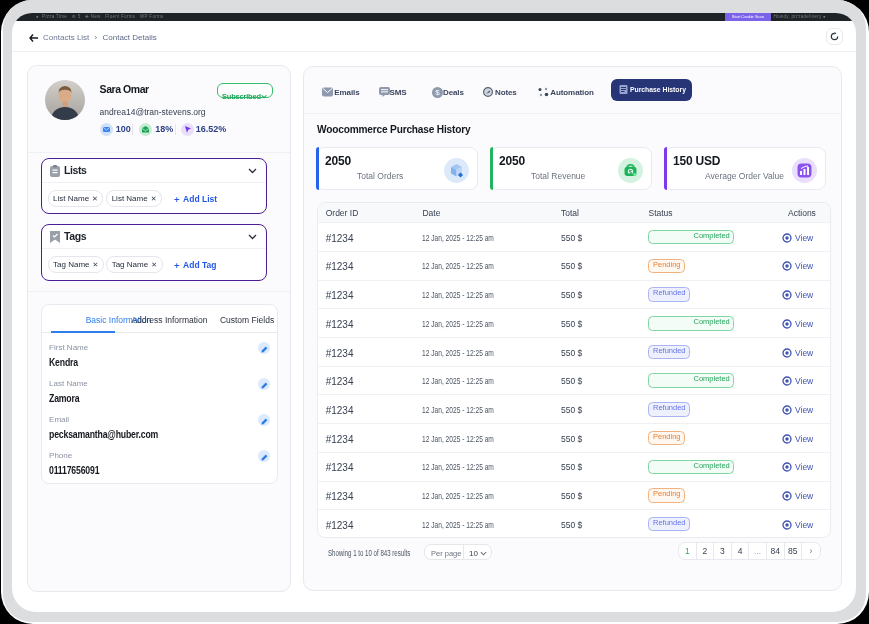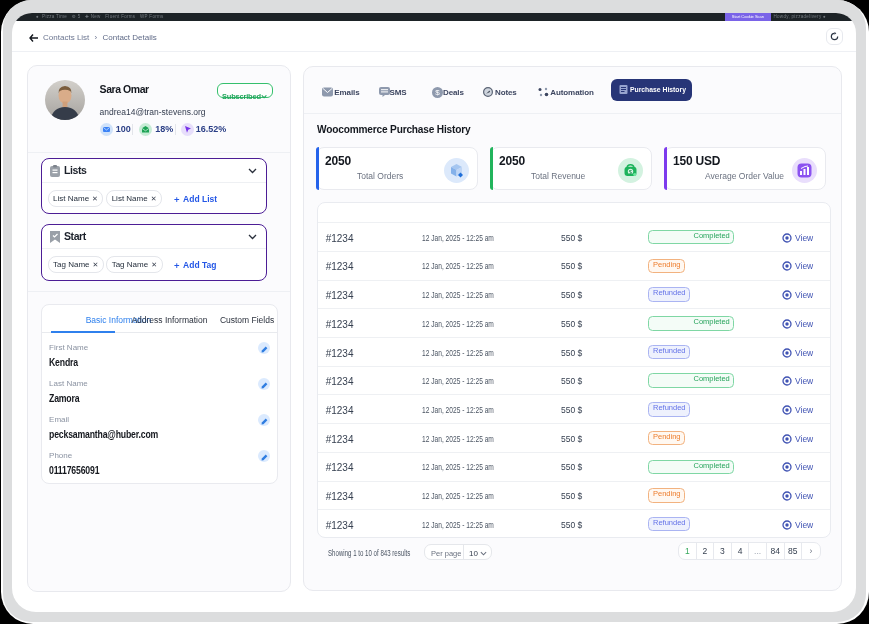--- a/index.html
+++ b/index.html
@@ -164,21 +164,21 @@
       <div class="chip" style="left:5.6px">List Name<span>✕</span></div>
       <div class="chip" style="left:64.2px">List Name<span>✕</span></div>
       <div class="addlnk" style="left:130.6px">＋ Add List</div>
     </div>
 
     <div class="lcard" style="top:158px; height:56.6px;">
       <svg style="position:absolute;left:8px;top:5.5px" width="10" height="12" viewBox="0 0 10 12">
           <path d="M0 0 H10 V12 L5 8.5 L0 12 Z" fill="#9aa0a8"></path>
           <path d="M3 4.5 L4.5 6 L7.5 3" stroke="#fff" stroke-width="1.2" fill="none"></path>
         </svg>
-      <div class="lhead">Start</div>
+      <div class="lhead">Tags</div>
       <svg class="chev" width="9" height="6" viewBox="0 0 9 6">
           <path d="M1 1 L4.5 4.5 L8 1" stroke="#2a303c" stroke-width="1.3" fill="none"></path>
         </svg>
       <div class="cdiv"></div>
       <div class="chip" style="left:5.6px">Tag Name<span>✕</span></div>
       <div class="chip" style="left:64.2px">Tag Name<span>✕</span></div>
       <div class="addlnk" style="left:130.6px">＋ Add Tag</div>
     </div>
     <div class="pdiv" style="top:225.1px"></div>
 
@@ -291,20 +291,27 @@
             <rect x="0.5" y="0.5" width="14" height="14" rx="4" fill="#8b52f0"></rect>
             <rect x="3" y="8" width="2" height="4" fill="#fff"></rect>
             <rect x="6.5" y="6" width="2" height="6" fill="#fff"></rect>
             <rect x="10" y="4" width="2" height="8" fill="#fff"></rect>
             <path d="M4 5.5 L8 3.5 L11 3" stroke="#fff" stroke-width="1" fill="none"></path>
           </svg>
       </div>
     </div>
 
     <div class="table">
+      <div class="thead">
+          <span class="c1">Order ID</span>
+          <span class="c2">Date</span>
+          <span class="c3">Total</span>
+          <span class="c4">Status</span>
+          <span class="c5">Actions</span>
+        </div>
 <div class="trow" style="top:19.5px">
 <span class="oid">#1234</span>
           <span class="date">12 Jan, 2025 - 12:25 am</span>
           <span class="tot">550 $</span>
 <span class="badge c">Completed</span>
 <span class="view"><svg width="10" height="10" viewBox="0 0 10 10">
               <circle cx="5" cy="5" r="4" fill="none" stroke="#4053b3" stroke-width="1.3"></circle>
               <circle cx="5" cy="5" r="1.7" fill="#4053b3"></circle>
             </svg>View</span>
 </div>

